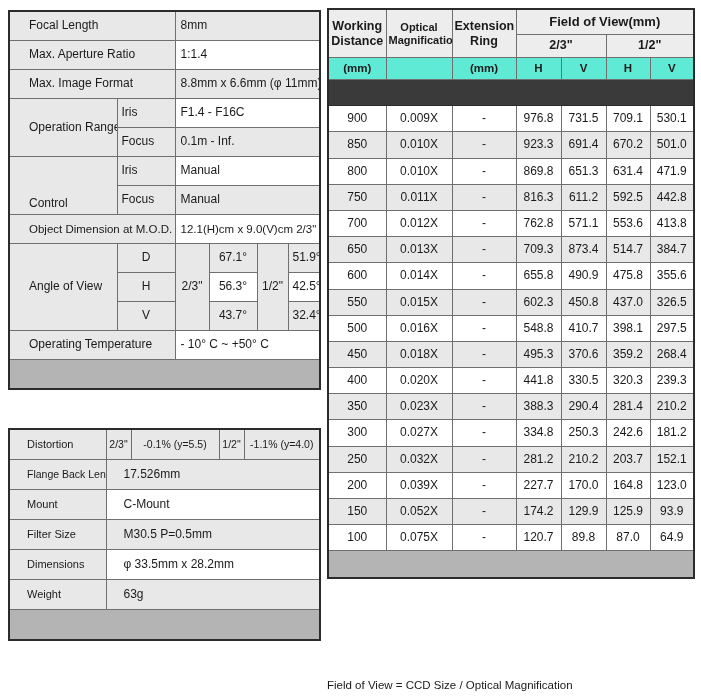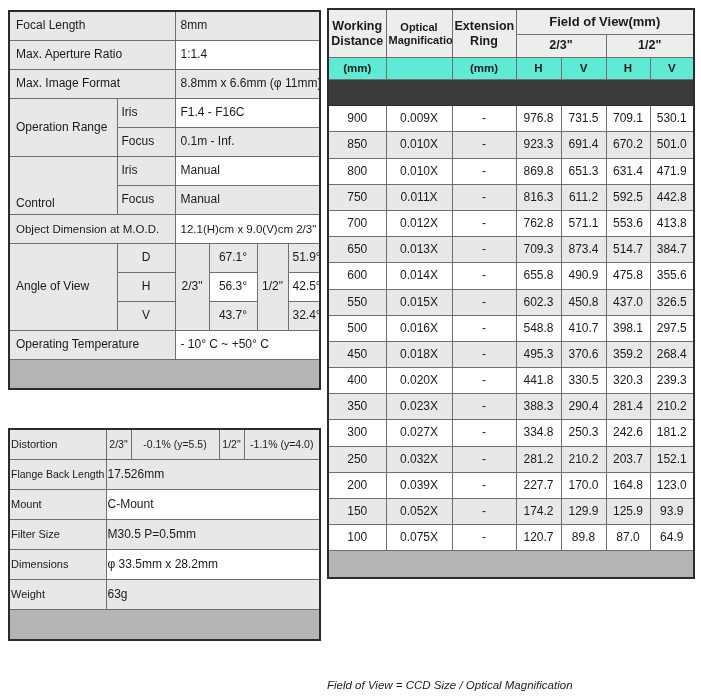--- a/index.html
+++ b/index.html
@@ -55,26 +55,26 @@
     background: #b4b4b4;
     height: 9px;
     padding: 0;
     border-left: 1px solid #b4b4b4;
     border-right: 1px solid #b4b4b4;
   }
 
   
   #spec-table { left: 8px; top: 10px; width: 311px; }
   #spec-table td { height: 28px; }
-  #spec-table .lbl { padding-left: 6px; }
+  #spec-table .lbl { padding-left: 19px; }
   #spec-table .val { padding-left: 5px; }
 
   
   #mech-table { left: 8px; top: 428px; width: 311px; }
-  #mech-table td { height: 29px; padding-left: 1px; }
+  #mech-table td { height: 29px; padding-left: 17px; }
   #mech-table td.nar { font-size: 11px; }
   #mech-table td.tiny { font-size: 10.5px; padding: 0 2px; text-align: center; }
 
   
   #fov-table { left: 327px; top: 8px; width: 366px; }
   #fov-table td { height: 25.2px; font-size: 12px; text-align: center; }
   #fov-table td.hcell {
     height: auto;
     font-weight: bold;
     font-size: 12.5px;
@@ -103,21 +103,20 @@
   }
 
   
   #footnote {
     position: absolute;
     left: 327px;
     top: 679px;
     font-size: 11.5px;
     color: #1a1a1a;
     white-space: nowrap;
-    font-style: italic;
   }
 </style>
 </head>
 <body>
 
 <table class="tbl" id="spec-table">
   <colgroup>
     <col style="width:108px">
       <col style="width:58px">
     <col style="width:34px">

